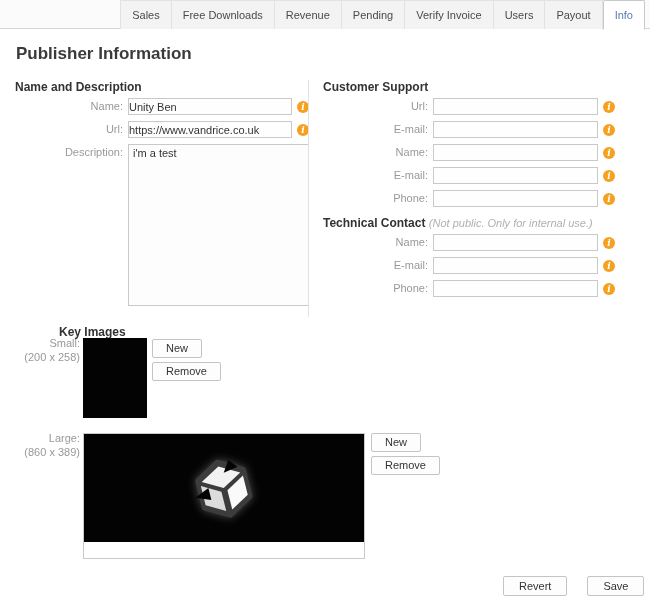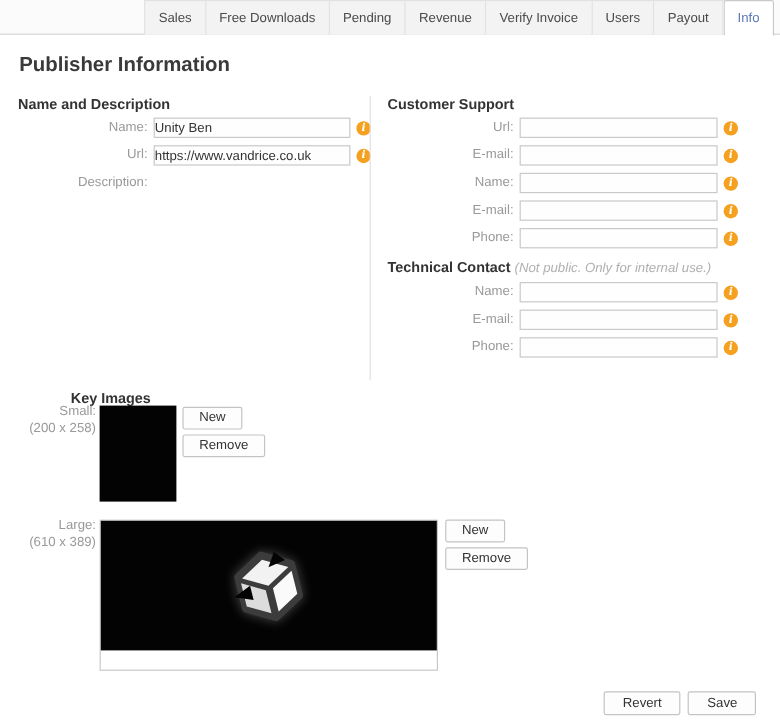--- a/index.html
+++ b/index.html
@@ -72,33 +72,33 @@
   .btn-stack { position:absolute; display:flex; flex-direction:column; align-items:flex-start; gap:4px; }
   .stack-small { left:152px; top:339px; }
   .stack-large { left:371px; top:433px; }
   .btn {
     display:inline-block; background:#fdfdfd; border:1px solid #c4c4c4; border-radius:2px;
     font-size:11px; color:#333; line-height:15px; padding:1px 13px; text-align:center; cursor:pointer;
     font-family:"Liberation Sans", sans-serif;
   }
 
   
-  .footer-btns { position:absolute; left:503px; top:576px; display:flex; gap:6px; }
+  .footer-btns { position:absolute; left:503px; top:576px; display:flex; gap:20px; }
   .footer-btns .btn { padding:1px 15px; line-height:16px; }
 </style>
 </head>
 <body>
 
 <div class="screen">
 
   <div class="tabbar">
     <div class="tab">Sales</div>
     <div class="tab">Free Downloads</div>
+    <div class="tab">Revenue</div>
     <div class="tab">Pending</div>
-    <div class="tab">Revenue</div>
     <div class="tab">Verify Invoice</div>
     <div class="tab">Users</div>
     <div class="tab">Payout</div>
     <div class="tab active">Info</div>
   </div>
 
   <div class="page-title">Publisher Information</div>
 
   <div class="col-left">
     <div class="sec-head">Name and Description</div>
@@ -107,20 +107,21 @@
       <input class="txt" type="text" value="Unity Ben" style="">
       <span class="info">i</span>
     </div>
     <div class="row">
       <span class="lbl">Url:</span>
       <input class="txt" type="text" value="https://www.vandrice.co.uk" style="">
       <span class="info">i</span>
     </div>
     <div class="row">
       <span class="lbl">Description:</span>
+      <textarea class="ta" style="">i'm a test</textarea>
     </div>
   </div>
 
   <div class="v-divider"></div>
 
   <div class="col-right">
     <div class="sec-head">Customer Support</div>
     <div class="row">
       <span class="lbl">Url:</span>
       <input class="txt" type="text" value="" style="">
@@ -176,21 +177,21 @@
     <div>(200 x 258)</div>
   </div>
   <div class="small-img"></div>
   <div class="btn-stack stack-small">
     <span class="btn">New</span>
     <span class="btn">Remove</span>
   </div>
 
   <div class="img-lbl large-lbl">
     <div>Large:</div>
-    <div>(610 x 389)</div>
+    <div>(860 x 389)</div>
   </div>
   <div class="large-box">
     <div class="large-img">
       <svg class="unity-logo" width="62" height="64" viewBox="0 0 100 100" aria-hidden="true">
         <g transform="rotate(-14 50 52)">
           <polygon points="50,8 87,29 87,73 50,94 13,73 13,29" fill="#3c3c3c" stroke="#3c3c3c" stroke-width="10" stroke-linejoin="round"></polygon>
           <polygon points="50,14 82,32 50,50 18,32" fill="#f2f2f2"></polygon>
           <polygon points="85,38 85,70 55,87 55,55" fill="#fafafa"></polygon>
           <polygon points="15,38 45,55 45,87 15,70" fill="#dcdcdc"></polygon>
           <polygon points="2,54 26,44 26,64" fill="#030303"></polygon>

